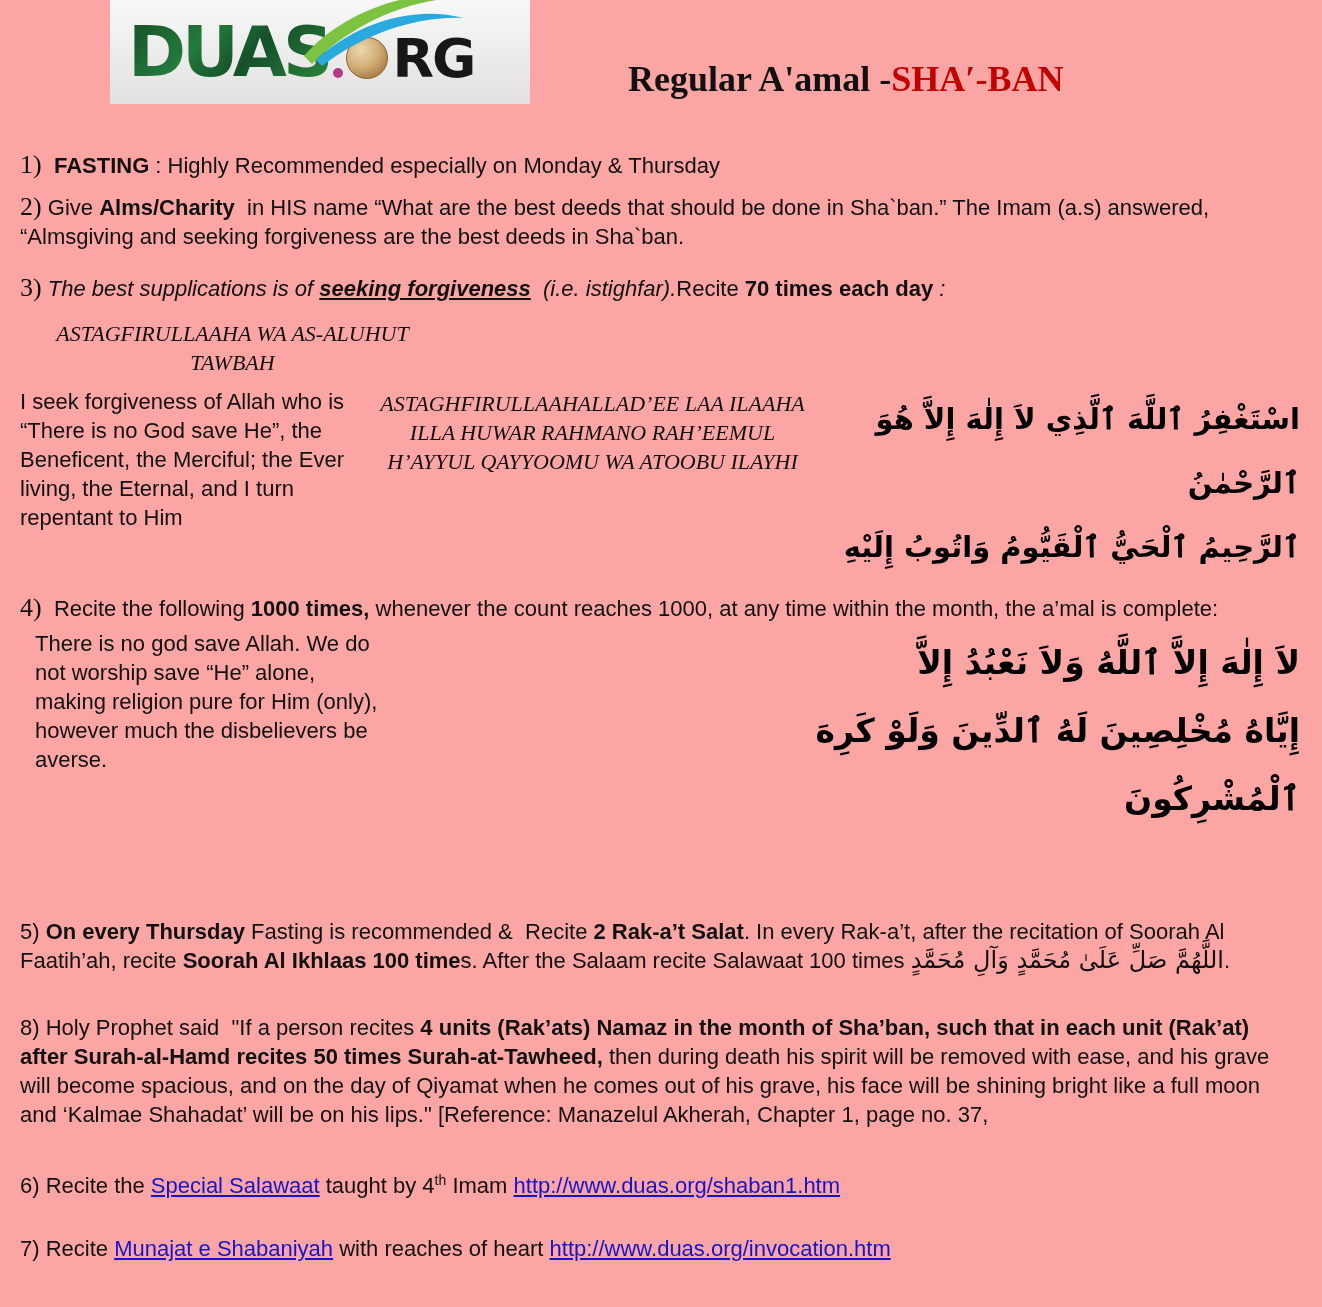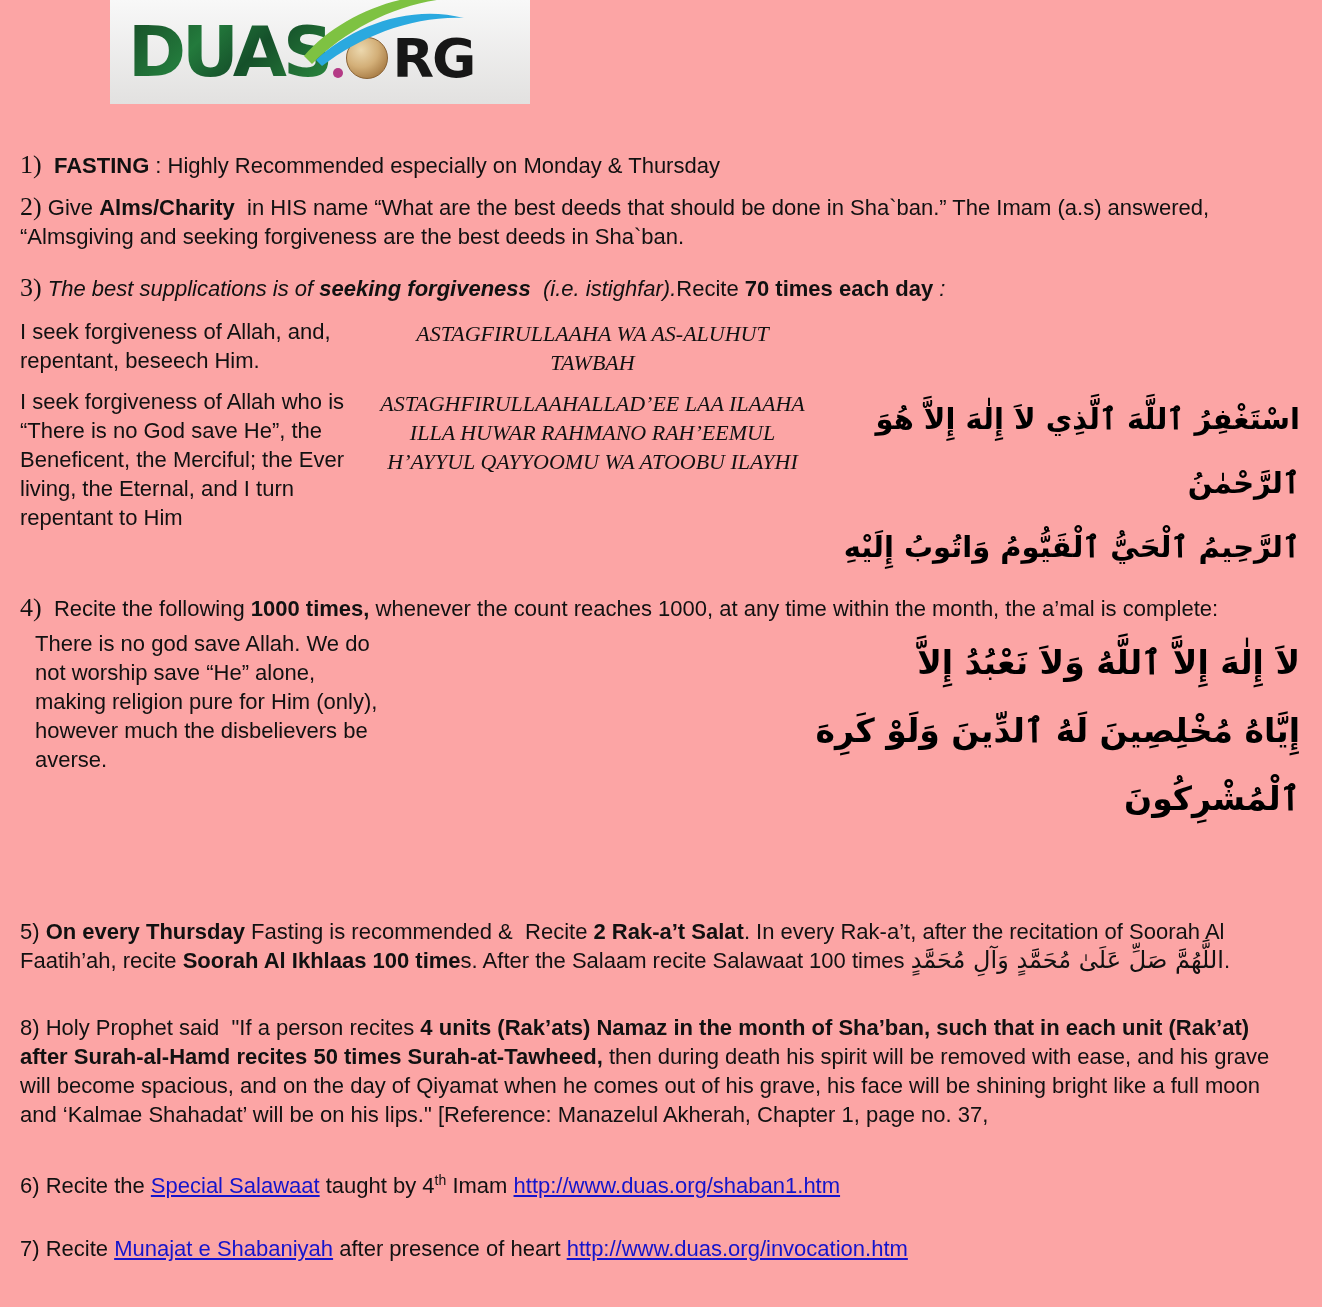--- a/index.html
+++ b/index.html
@@ -31,21 +31,21 @@
   .logo-swoosh { position:absolute; right:58px; top:-6px; }
   .title { position:absolute; left:628px; top:58px; font-family:"Liberation Serif", serif; font-weight:bold; font-size:36px; white-space:nowrap; }
   .title .t-red { }
 
   
   .content { padding:0 22px 0 20px; }
   .para { font-size:22px; line-height:29px; white-space:pre-wrap; }
   .num { font-family:"Liberation Serif", serif; font-size:26px; }
   b, .bold { font-weight:bold; }
   .it { font-style:italic; }
-  .emph { font-weight:bold; font-style:italic; }
+  .emph { font-weight:bold; font-style:italic; text-decoration:underline; }
 
   .m-item1 { margin-top:40px; }
   .m-item2 { margin-top:12px; }
   .m-item3 { margin-top:22px; }
   .m-item4 { margin-top:14px; }
   .m-item5 { margin-top:84px; }
   .m-item8 { margin-top:38px; }
   .m-item6 { margin-top:42px; }
   .m-item7 { margin-top:34px; }
 
@@ -78,32 +78,34 @@
     <div class="logo-box">
       <span class="logo-duas">DUAS</span>
       <span class="logo-dot"></span>
       <span class="logo-orb"></span>
       <span class="logo-rg">RG</span>
       <svg class="logo-swoosh" width="180" height="72" viewBox="0 0 180 72">
         <path d="M20 70 C 60 30, 120 2, 178 4 C 120 -8, 50 18, 12 62 Z" fill="#7ec242"></path>
         <path d="M30 72 C 70 42, 120 22, 172 24 C 118 10, 60 32, 24 66 Z" fill="#2aa9df"></path>
       </svg>
     </div>
+    <div class="title">
+      <span>Regular A'amal -</span><span class="t-red" id="title-red" style="color: rgb(196, 0, 0);">SHA′-BAN</span>
+    </div>
   </div>
 
   <div class="content">
 
     <div class="para m-item1"><span class="num">1)</span><span>  </span><b>FASTING</b><span> : Highly Recommended especially on Monday &amp; Thursday</span></div>
 
     <div class="para m-item2"><span class="num">2)</span><span> Give </span><b>Alms/Charity</b><span>  in HIS name “What are the best deeds that should be done in Sha`ban.” The Imam (a.s) answered, “Almsgiving and seeking forgiveness are the best deeds in Sha`ban.</span></div>
 
     <div class="para m-item3"><span class="num">3)</span><span class="it"> The best supplications is of </span><span class="emph">seeking forgiveness</span><span class="it">  (i.e. istighfar).</span><span>Recite </span><b>70 times each day</b><span class="it"> :</span></div>
 
     <div class="dua-row r1">
-      <div class="col-en">I seek forgiveness of Allah, and, repentant, beseech Him.</div>
       <div class="col-tr">ASTAGFIRULLAAHA WA AS-ALUHUT TAWBAH</div>
     </div>
 
     <div class="dua-row r2">
       <div class="col-en">I seek forgiveness of Allah who is “There is no God save  He”, the Beneficent, the Merciful; the Ever living, the Eternal, and I turn repentant to Him</div>
       <div class="col-tr">ASTAGHFIRULLAAHALLAD’EE LAA ILAAHA ILLA HUWAR RAHMANO RAH’EEMUL H’AYYUL QAYYOOMU WA ATOOBU ILAYHI</div>
       <div class="col-ar">
         <div class="ar-line">اسْتَغْفِرُ ٱللَّهَ ٱلَّذِي لاَ إِلٰهَ إِلاَّ هُوَ ٱلرَّحْمٰنُ</div>
         <div class="ar-line">ٱلرَّحِيمُ ٱلْحَيُّ   ٱلْقَيُّومُ   وَاتُوبُ إِلَيْهِ</div>
       </div>
@@ -119,16 +121,16 @@
         <div class="ar-line">ٱلْمُشْرِكُونَ</div>
       </div>
     </div>
 
     <div class="para m-item5"><span>5) </span><b>On every Thursday</b><span> Fasting is recommended &amp;  Recite </span><b>2 Rak-a’t Salat</b><span>. In every Rak-a’t, after the recitation of Soorah Al Faatih’ah, recite </span><b>Soorah Al Ikhlaas 100 time</b><span>s. After the Salaam recite Salawaat 100 times </span><span class="arabic-inline">اللَّهُمَّ صَلِّ عَلَىٰ مُحَمَّدٍ وَآلِ مُحَمَّدٍ</span><span>.</span></div>
 
     <div class="para m-item8"><span>8) Holy Prophet said  "If a person recites </span><b>4 units (Rak’ats) Namaz in the month of Sha’ban, such that in each unit (Rak’at) after Surah-al-Hamd recites 50 times Surah-at-Tawheed,</b><span> then during death his spirit will be removed with ease, and his grave will become spacious, and on the day of Qiyamat when he comes out of his grave, his face will be shining bright like a full moon and ‘Kalmae Shahadat’ will be on his lips." [Reference: Manazelul Akherah, Chapter 1, page no. 37,</span></div>
 
     <div class="para m-item6"><span>6) Recite the </span><a class="doclink" href="#" style="color: rgb(20, 20, 204);">Special Salawaat</a><span> taught by 4</span><sup>th</sup><span> Imam </span><a class="doclink" href="#" style="color: rgb(20, 20, 204);">http://www.duas.org/shaban1.htm</a></div>
 
-    <div class="para m-item7"><span>7) Recite </span><a class="doclink" href="#" style="color: rgb(20, 20, 204);">Munajat e Shabaniyah</a><span> after presence of heart </span><a class="doclink" href="#" style="color: rgb(20, 20, 204);">http://www.duas.org/invocation.htm</a></div>
+    <div class="para m-item7"><span>7) Recite </span><a class="doclink" href="#" style="color: rgb(20, 20, 204);">Munajat e Shabaniyah</a><span> with reaches of heart </span><a class="doclink" href="#" style="color: rgb(20, 20, 204);">http://www.duas.org/invocation.htm</a></div>
 
   </div>
 </div>
 
 </body></html>

